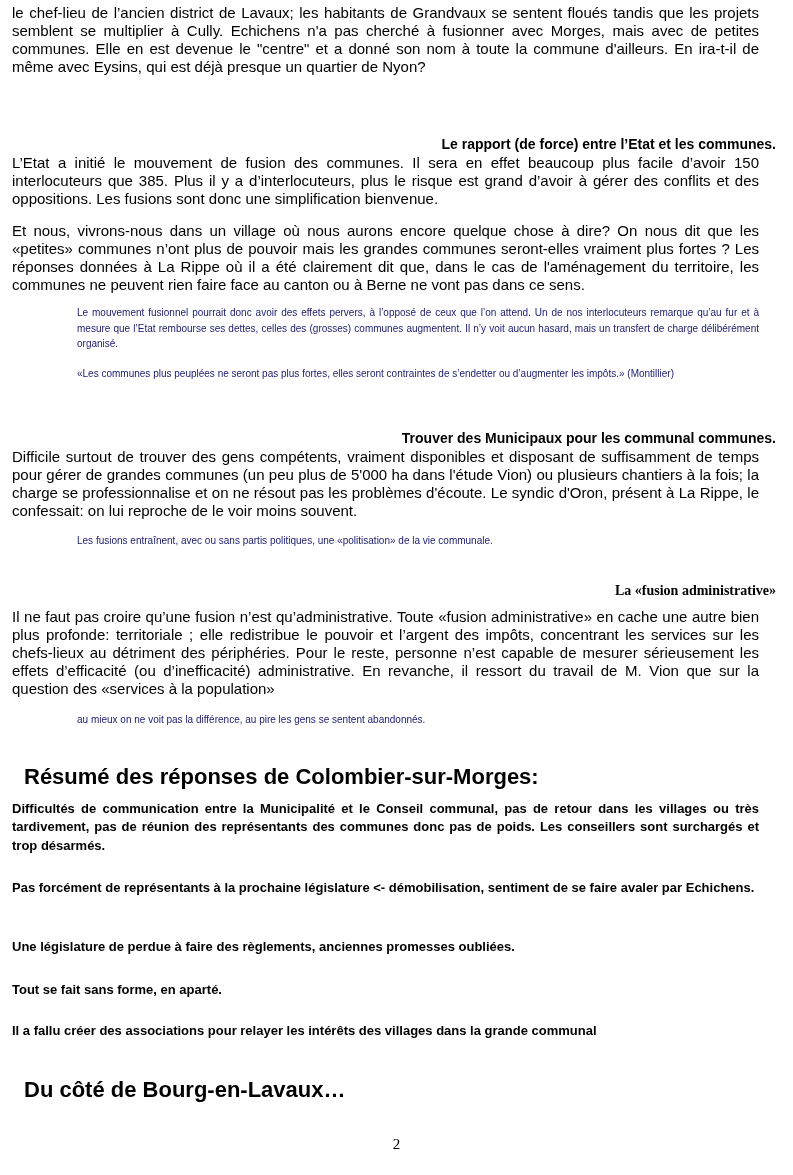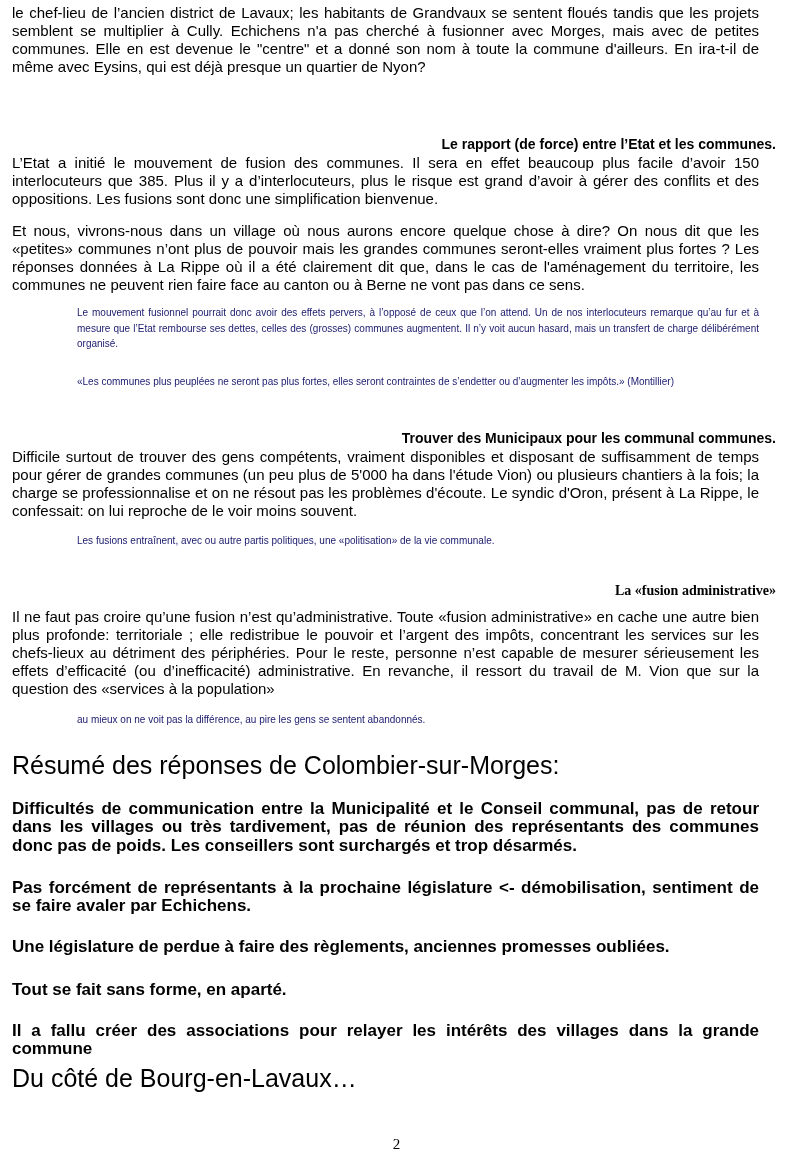--- a/index.html
+++ b/index.html
@@ -36,31 +36,31 @@
     }
     .quote {
       color: #1a1a6e;
       font-size: 10px;
       line-height: 15.5px;
       text-align: justify;
       margin: 0;
       padding-left: 65px;
     }
     .bold-p {
-      font-size: 17px;
+      font-size: 13px;
       line-height: 18.3px;
       font-weight: bold;
       text-align: justify;
       margin: 0;
     }
     .h2 {
-      font-size: 25px;
+      font-size: 22px;
       line-height: 26px;
-      font-weight: normal;
-      margin: 0;
+      font-weight: bold;
+      margin: 12px;
     }
     .pagenum {
       position: absolute;
       top: 1136px;
       left: 0;
       width: 793px;
       text-align: center;
       font-family: "Liberation Serif", serif;
       font-size: 15px;
       color: #000000;
@@ -71,33 +71,33 @@
 <body>
 
 <div class="page">
 
   <p class="p abs" style="top:4px;">le chef-lieu de l’ancien district de Lavaux; les habitants de Grandvaux se sentent floués tandis que les projets semblent se multiplier à Cully. Echichens n'a pas cherché à fusionner avec Morges, mais avec de petites communes. Elle en est devenue le "centre" et a donné son nom à toute la commune d'ailleurs. En ira-t-il de même avec Eysins, qui est déjà presque un quartier de Nyon?</p>
 
   <p class="h-bold abs" style="top:118px;">Le rapport (de force) entre l’Etat et les communes.</p>
   <p class="p abs" style="top:154px;">L’Etat a initié le mouvement de fusion des communes. Il sera en effet beaucoup plus facile d’avoir 150 interlocuteurs que 385. Plus il y a d’interlocuteurs, plus le risque est grand d’avoir à gérer des conflits et des oppositions. Les fusions sont donc une simplification bienvenue.</p>
   <p class="p abs" style="top:222px;">Et nous, vivrons-nous dans un village où nous aurons encore quelque chose à dire? On nous dit que les «petites» communes n’ont plus de pouvoir mais les grandes communes seront-elles vraiment plus fortes ? Les réponses données à La Rippe où il a été clairement dit que, dans le cas de l'aménagement du territoire, les communes ne peuvent rien faire face au canton ou à Berne ne vont pas dans ce sens.</p>
   <p class="quote abs" style="top:305px; width:682px;">Le mouvement fusionnel pourrait donc avoir des effets pervers, à l’opposé de ceux que l’on attend. Un de nos interlocuteurs remarque qu’au fur et à mesure que l’Etat rembourse ses dettes, celles des (grosses) communes augmentent. Il n’y voit aucun hasard, mais un transfert de charge délibérément organisé.</p>
-  <p class="quote abs" style="top:366px; width:682px;margin-top:8px;">«Les communes plus peuplées ne seront pas plus fortes, elles seront contraintes de s’endetter ou d’augmenter les impôts.» (Montillier)</p>
+  <p class="quote abs" style="top:366px; width:682px;">«Les communes plus peuplées ne seront pas plus fortes, elles seront contraintes de s’endetter ou d’augmenter les impôts.» (Montillier)</p>
 
   <p class="h-bold abs" style="top:412px;">Trouver des Municipaux pour les communal communes.</p>
   <p class="p abs" style="top:448px;">Difficile surtout de trouver des gens compétents, vraiment disponibles et disposant de suffisamment de temps pour gérer de grandes communes (un peu plus de 5'000 ha dans l'étude Vion) ou plusieurs chantiers à la fois; la charge se professionnalise et on ne résout pas les problèmes d'écoute. Le syndic d'Oron, présent à La Rippe, le confessait: on lui reproche de le voir moins souvent.</p>
-  <p class="quote abs" style="top:533px; width:682px;">Les fusions entraînent, avec ou autre partis politiques, une «politisation» de la vie communale.</p>
+  <p class="quote abs" style="top:533px; width:682px;">Les fusions entraînent, avec ou sans partis politiques, une «politisation» de la vie communale.</p>
 
   <p class="h-bold abs" style="top:565px;font-family:Liberation Serif, serif;">La «fusion administrative»</p>
   <p class="p abs" style="top:608px;">Il ne faut pas croire qu’une fusion n’est qu’administrative. Toute «fusion administrative» en cache une autre bien plus profonde: territoriale ; elle redistribue le pouvoir et l’argent des impôts, concentrant les services sur les chefs-lieux au détriment des périphéries. Pour le reste, personne n’est capable de mesurer sérieusement les effets d’efficacité (ou d’inefficacité) administrative. En revanche, il ressort du travail de M. Vion que sur la question des «services à la population»</p>
   <p class="quote abs" style="top:712px; width:682px;">au mieux on ne voit pas la différence, au pire les gens se sentent abandonnés.</p>
 
   <p class="h2 abs" style="top:752px;">Résumé des réponses de Colombier-sur-Morges:</p>
   <p class="bold-p abs" style="top:800px;">Difficultés de communication entre la Municipalité et le Conseil communal, pas de retour dans les villages ou très tardivement, pas de réunion des représentants des communes donc pas de poids. Les conseillers sont surchargés et trop désarmés.</p>
   <p class="bold-p abs" style="top:879px;">Pas forcément de représentants  à la prochaine législature &lt;- démobilisation, sentiment de se faire avaler par Echichens.</p>
   <p class="bold-p abs" style="top:938px;">Une législature de perdue à faire des règlements, anciennes promesses oubliées.</p>
   <p class="bold-p abs" style="top:981px;">Tout se fait sans forme, en aparté.</p>
-  <p class="bold-p abs" style="top:1022px;">Il a fallu créer des associations pour relayer les intérêts des villages dans la grande commune</p>
+  <p class="bold-p abs" style="top:1022px;">Il a fallu créer des associations pour relayer les intérêts des villages dans la grande communal</p>
 
   <p class="h2 abs" style="top:1065px;">Du côté de Bourg-en-Lavaux…</p>
 </div>
 
 <div class="pagenum">2</div>
 
 </body></html>

